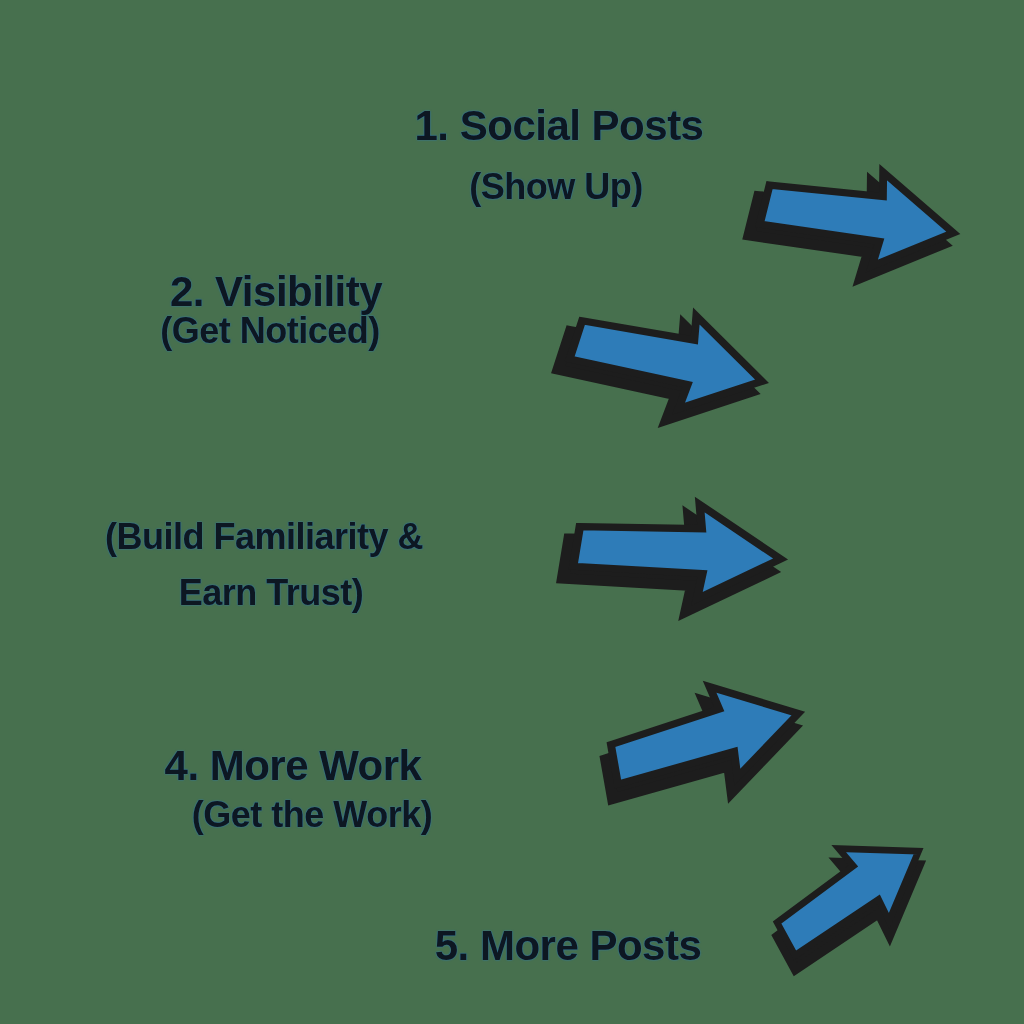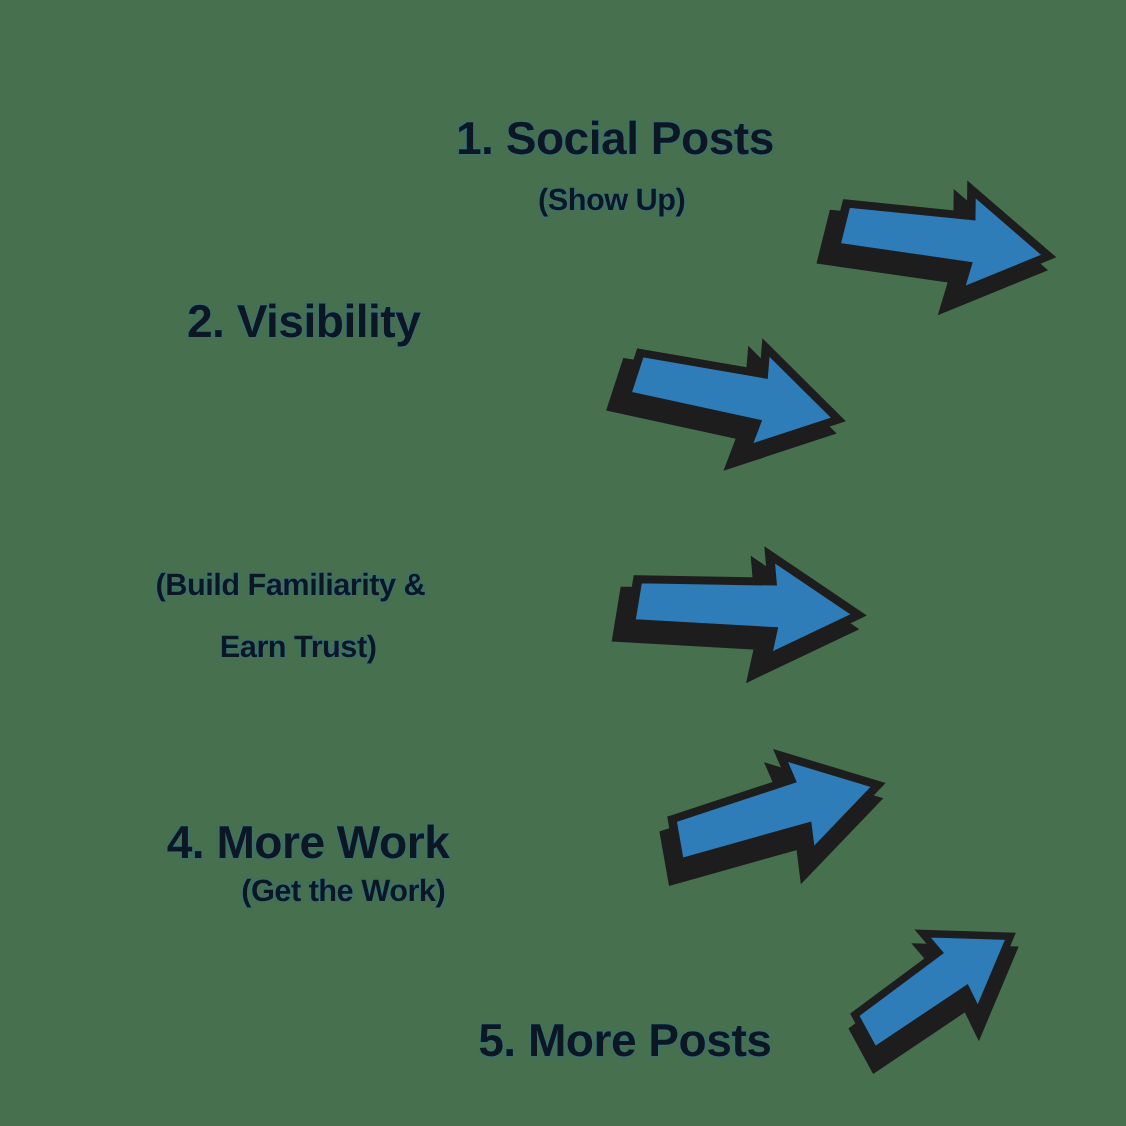--- a/index.html
+++ b/index.html
@@ -22,21 +22,21 @@
   .line{
     position:absolute;
     transform:translateX(-50%);
     white-space:nowrap;
     font-weight:700;
     color:var(--text);
     letter-spacing:-0.5px;
     text-shadow:0 0 2px rgba(46,124,184,0.75), 0 0 1px rgba(46,124,184,0.9);
   }
   .line.main{font-size:42px;}
-  .line.sub{font-size:28px;}
+  .line.sub{font-size:36px;}
   .arrow{
     position:absolute;
   }
   .arrow svg{
     display:block;
     overflow:visible;
     width:100%;height:100%;
   }
   .arrow-shadow{
     fill:var(--ink);
@@ -59,25 +59,26 @@
 </style>
 </head>
 <body>
 
 <div class="canvas">
 
   <div class="line main" style="left:559px;top:102px">1. Social Posts</div>
   <div class="line sub" style="left:556px;top:166px">(Show Up)</div>
 
   <div class="line main" style="left:276px;top:268px">2. Visibility</div>
+  <div class="line sub" style="left:270px;top:310px">(Get Noticed)</div>
 
   <div class="line sub" style="left:264px;top:516px">(Build Familiarity &amp;</div>
   <div class="line sub" style="left:271px;top:572px">Earn Trust)</div>
 
-  <div class="line main" style="left:280px;top:742px">4. More Work</div>
+  <div class="line main" style="left:293px;top:742px">4. More Work</div>
   <div class="line sub" style="left:312px;top:794px">(Get the Work)</div>
 
   <div class="line main" style="left:568px;top:922px">5. More Posts</div>
 
   <div class="arrow arrow1">
     <svg viewBox="0 0 240 150" preserveAspectRatio="none" aria-hidden="true">
       <polygon class="arrow-shadow" points="2,68 132,60 128,30 218,91 132,148 136,116 -2,118"></polygon>
       <polygon class="arrow-main" points="12,52 142,44 138,14 228,75 142,132 146,100 8,102"></polygon>
     </svg>
   </div>

